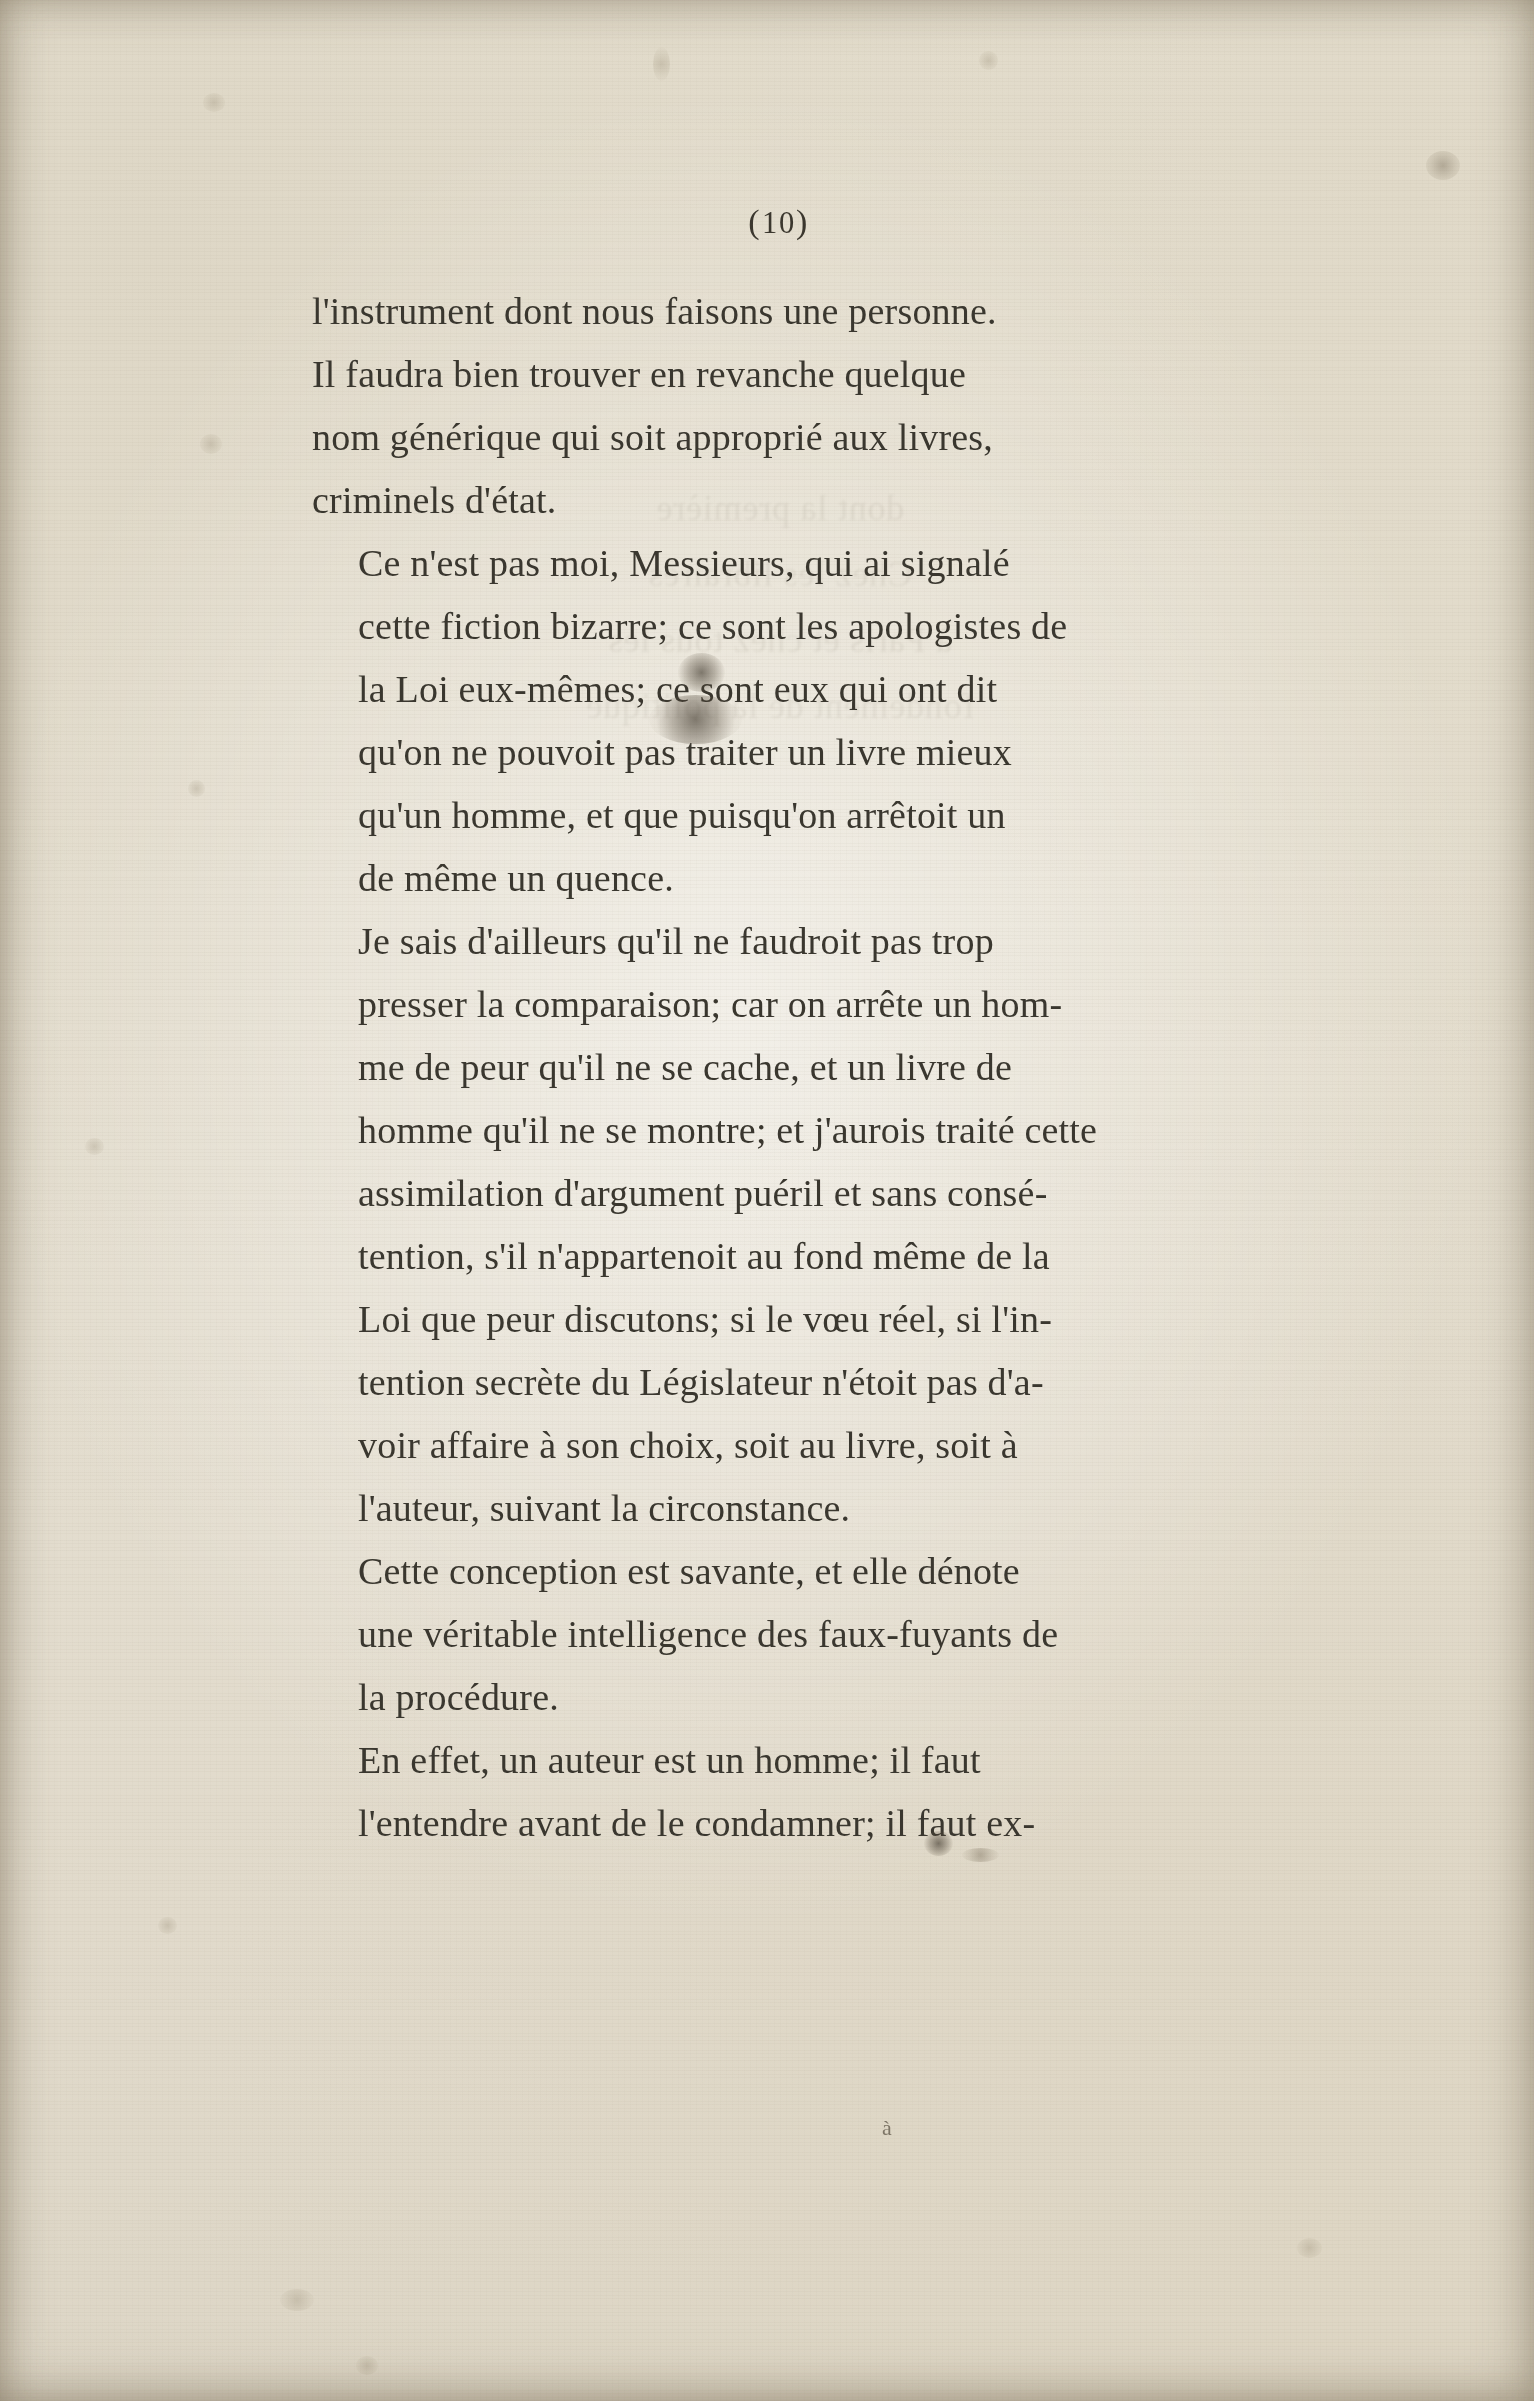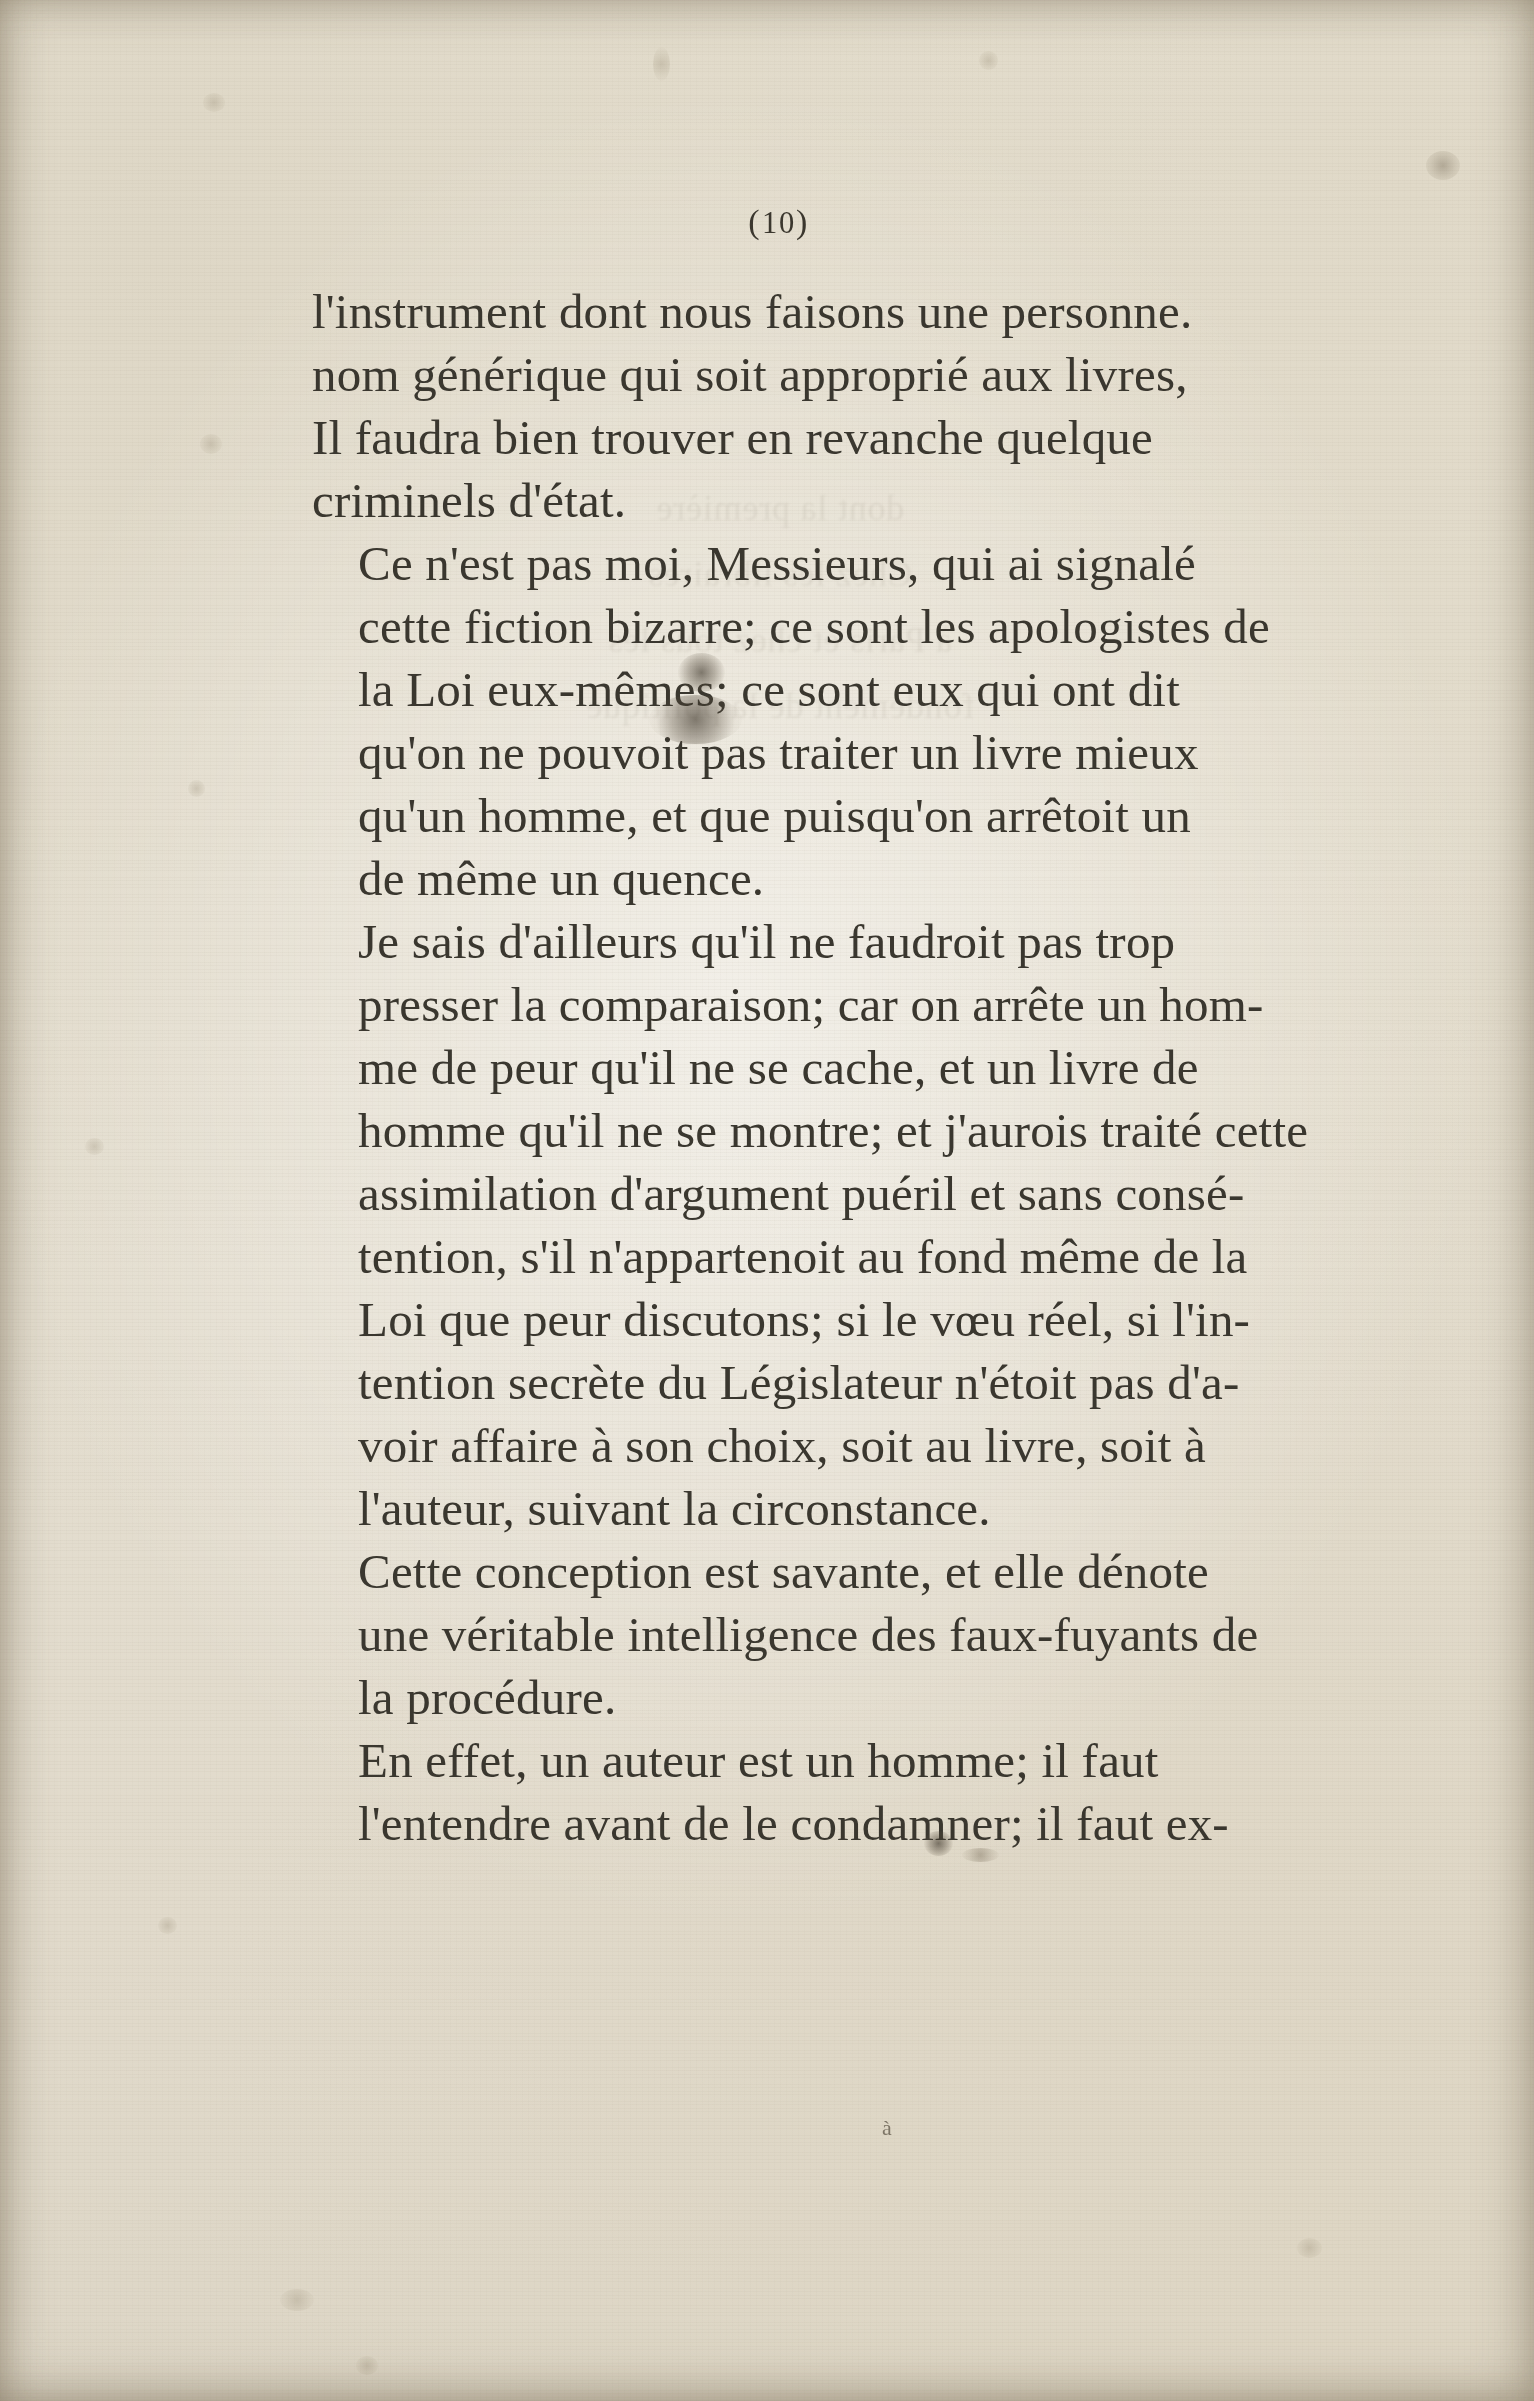--- a/index.html
+++ b/index.html
@@ -96,21 +96,21 @@
     font-size: 30.5px;
     letter-spacing: 1.7px;
   }
 
   .body-text {
     position: absolute;
     left: 312px;
     top: 280px;
     width: 1085px;
     font-family: "Liberation Serif", serif;
-    font-size: 49px;
+    font-size: 38px;
     line-height: 63px;
     color: #3a372f;
     text-align: justify;
     text-justify: inter-word;
     letter-spacing: 0.2px;
   }
 
   .body-text p {
     margin: 0;
     text-indent: 46px;
@@ -206,22 +206,22 @@
   <div class="text-block">
 
     <div class="folio">
       <span>(</span><span class="num">10</span><span>)</span>
     </div>
 
     <div class="body-text">
 
       <p class="noindent">
         <span class="ln just"><span>l'instrument dont nous faisons une personne.</span></span>
+        <span class="ln just"><span>Il faudra bien trouver en revanche quelque</span></span>
         <span class="ln just"><span>nom générique qui soit approprié aux livres,</span></span>
-        <span class="ln just"><span>Il faudra bien trouver en revanche quelque</span></span>
         <span class="ln ital">criminels d'état.</span>
       </p>
 
       <p>
         <span class="ln">Ce n'est pas moi, Messieurs, qui ai signalé</span>
         <span class="ln">cette fiction bizarre; ce sont les apologistes de</span>
         <span class="ln">la Loi eux-mêmes; ce sont eux qui ont dit</span>
         <span class="ln">qu'on ne pouvoit pas traiter un livre mieux</span>
         <span class="ln">qu'un homme, et que puisqu'on arrêtoit un</span>
         <span class="ln">de même un quence.</span>

